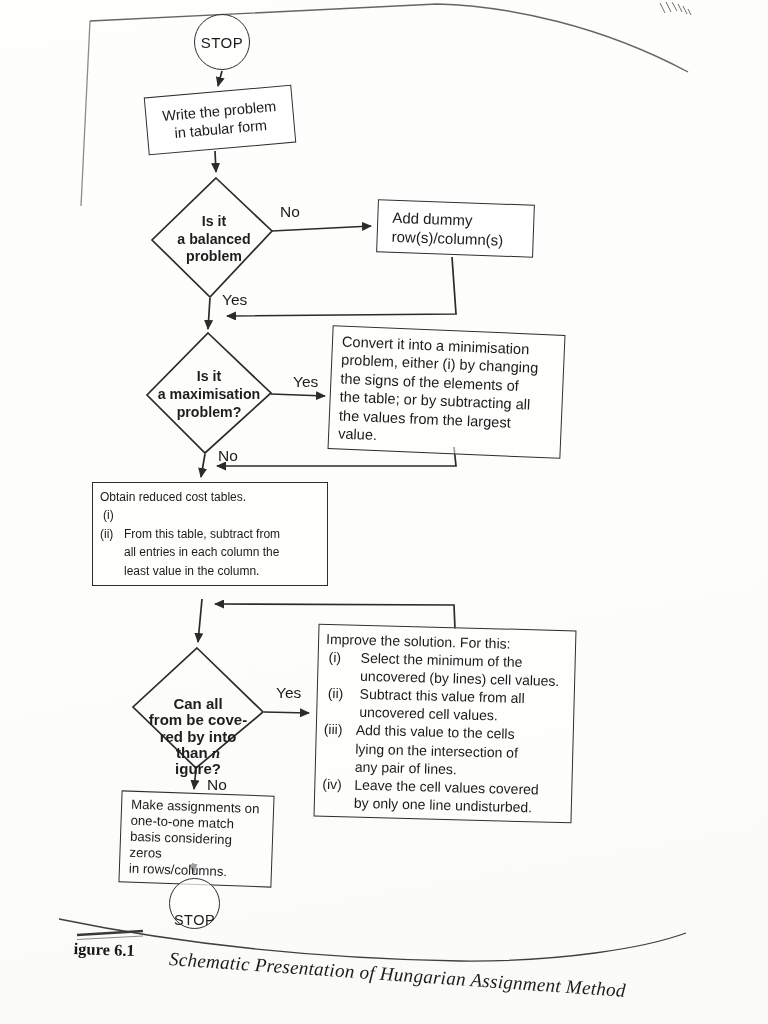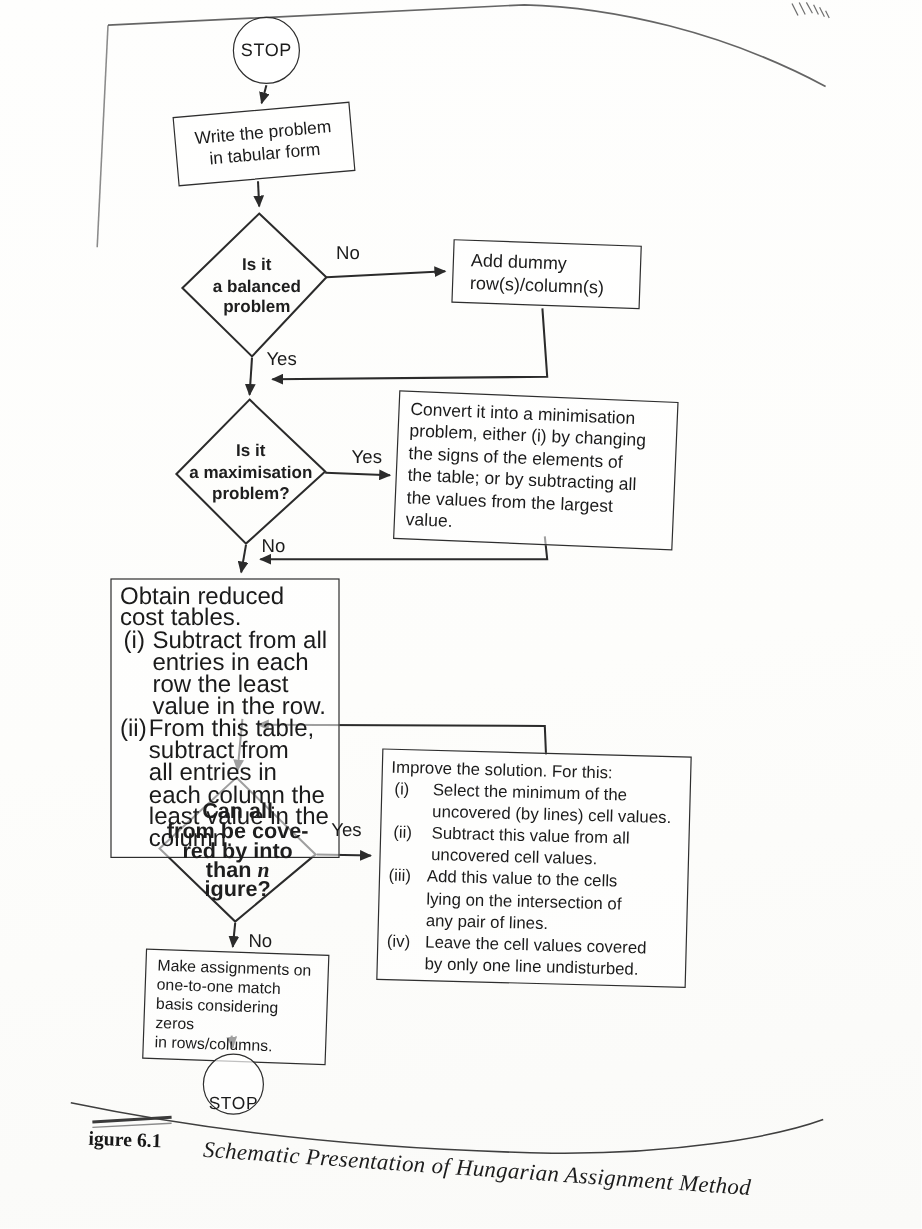--- a/index.html
+++ b/index.html
@@ -108,36 +108,34 @@
 a maximisation
 problem?</div>
 
   <div class="node prelines" style="left:330px;top:330px;width:233px;padding:6px 9px;font-size:14.6px;line-height:18.4px;transform:rotate(2.4deg);">Convert it into a minimisation
 problem, either (i) by changing
 the signs of the elements of
 the table; or by subtracting all
 the values from the largest
 value.</div>
 
-  <div class="node" style="left:92px;top:482px;width:191px;padding:5px 7px;font-size:20px;line-height:18.4px;">
+  <div class="node" style="left:92px;top:482px;width:236px;padding:5px 7px;font-size:12px;line-height:18.4px;">
     <div>Obtain reduced cost tables.</div>
     <div class="item">
       <span class="marker" style="width:24px;padding-left:3px;">(i)</span>
-      <span class="itext">Subtract from all entries in each
-row the least value in the row.</span>
     </div>
     <div class="item">
       <span class="marker" style="width:24px;">(ii)</span>
       <span class="itext">From this table, subtract from
 all entries in each column the
 least value in the column.</span>
     </div>
   </div>
 
-  <div class="dlabel" style="left:134px;top:668px;width:128px;font-size:18px;line-height:16.3px;">
+  <div class="dlabel" style="left:134px;top:696px;width:128px;font-size:15px;line-height:16.3px;">
     <div>Can all</div>
     <div>from be cove-</div>
     <div>red by into</div>
     <div><span>than </span><span class="var-italic">n</span></div>
     <div>igure?</div>
   </div>
 
   <div class="node" style="left:316px;top:627px;width:258px;padding:5px 7px;font-size:14px;line-height:18.1px;transform:rotate(1.5deg);">
     <div>Improve the solution. For this:</div>
     <div class="item">

